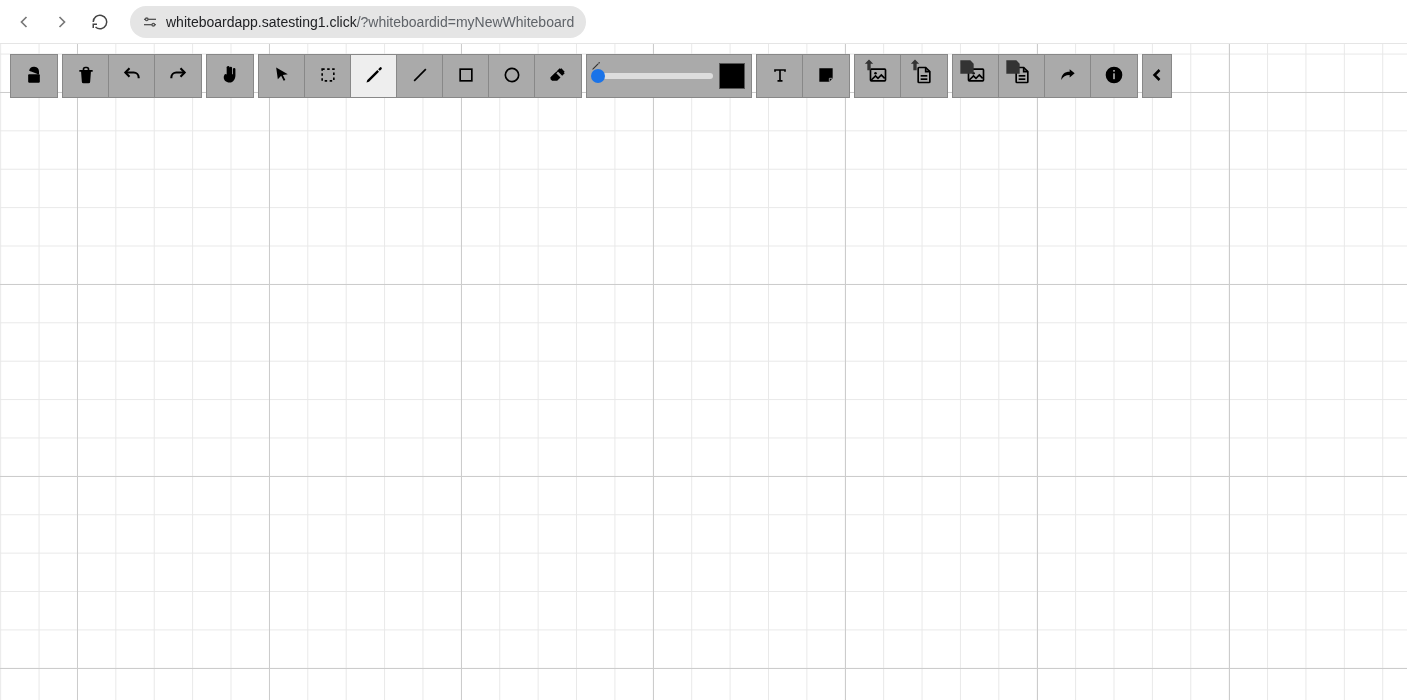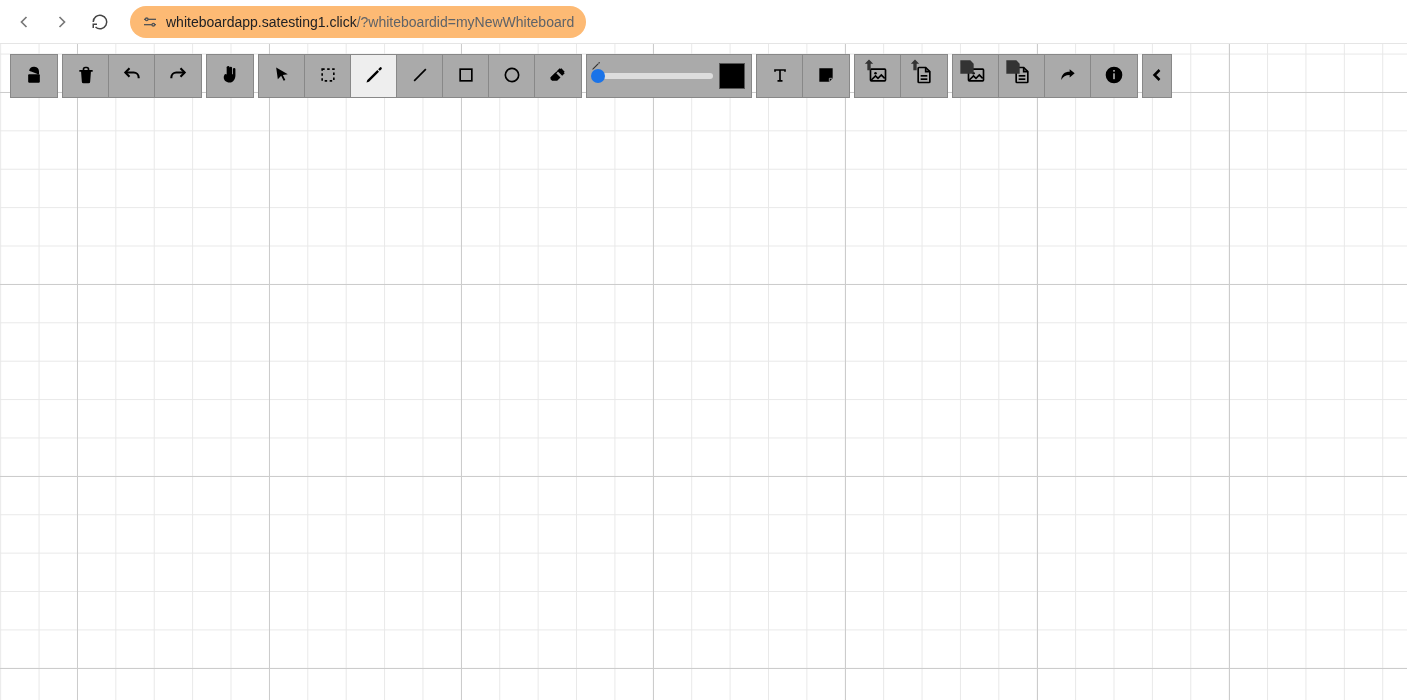--- a/index.html
+++ b/index.html
@@ -18,21 +18,21 @@
   display: flex; align-items: center; justify-content: center;
   color: #777;
   border-radius: 50%;
 }
 .nav-btn.enabled { color: #444; }
 .addr-wrap {
   flex: 0 0 auto;
   display: flex;
   align-items: center;
   height: 32px;
-  background: #fdba74;
+  background: #e5e5e5;
   border-radius: 16px;
   padding: 0 12px;
   gap: 8px;
   margin-left: 8px;
 }
 .tune-icon { color: #555; display:flex; }
 .url-text {
   font-size: 14px;
   color: #202124;
   white-space: nowrap;

